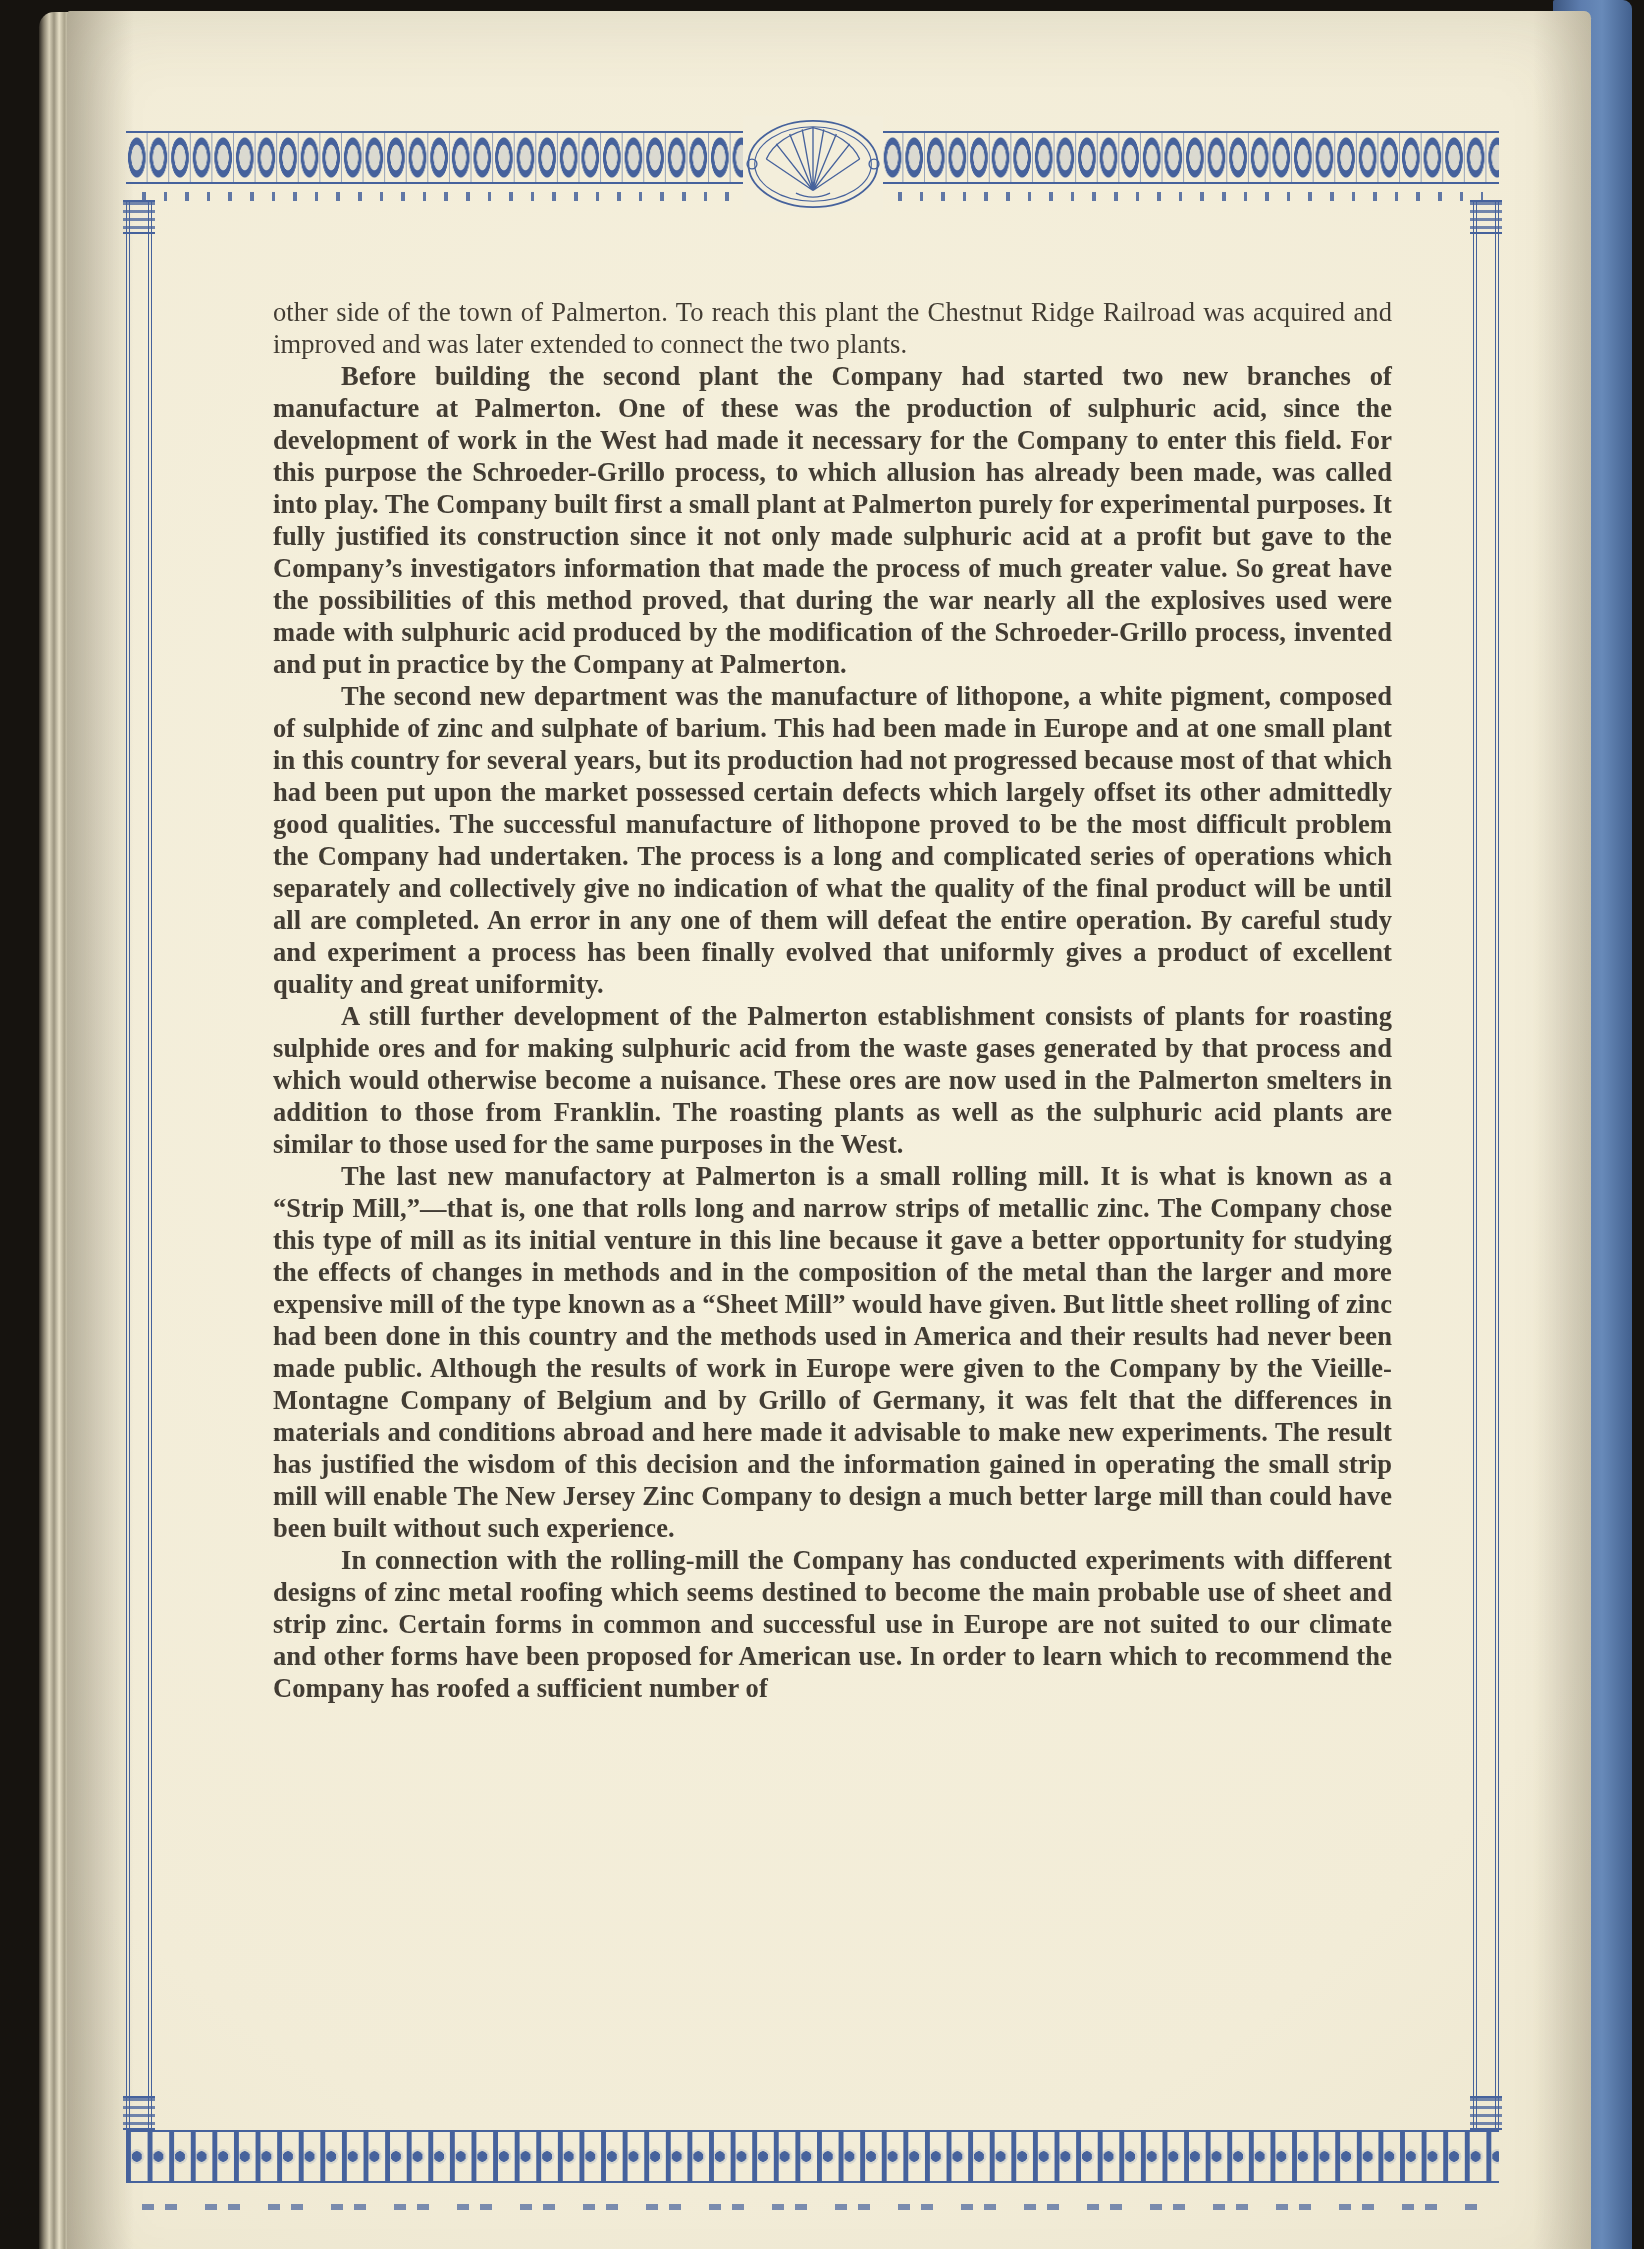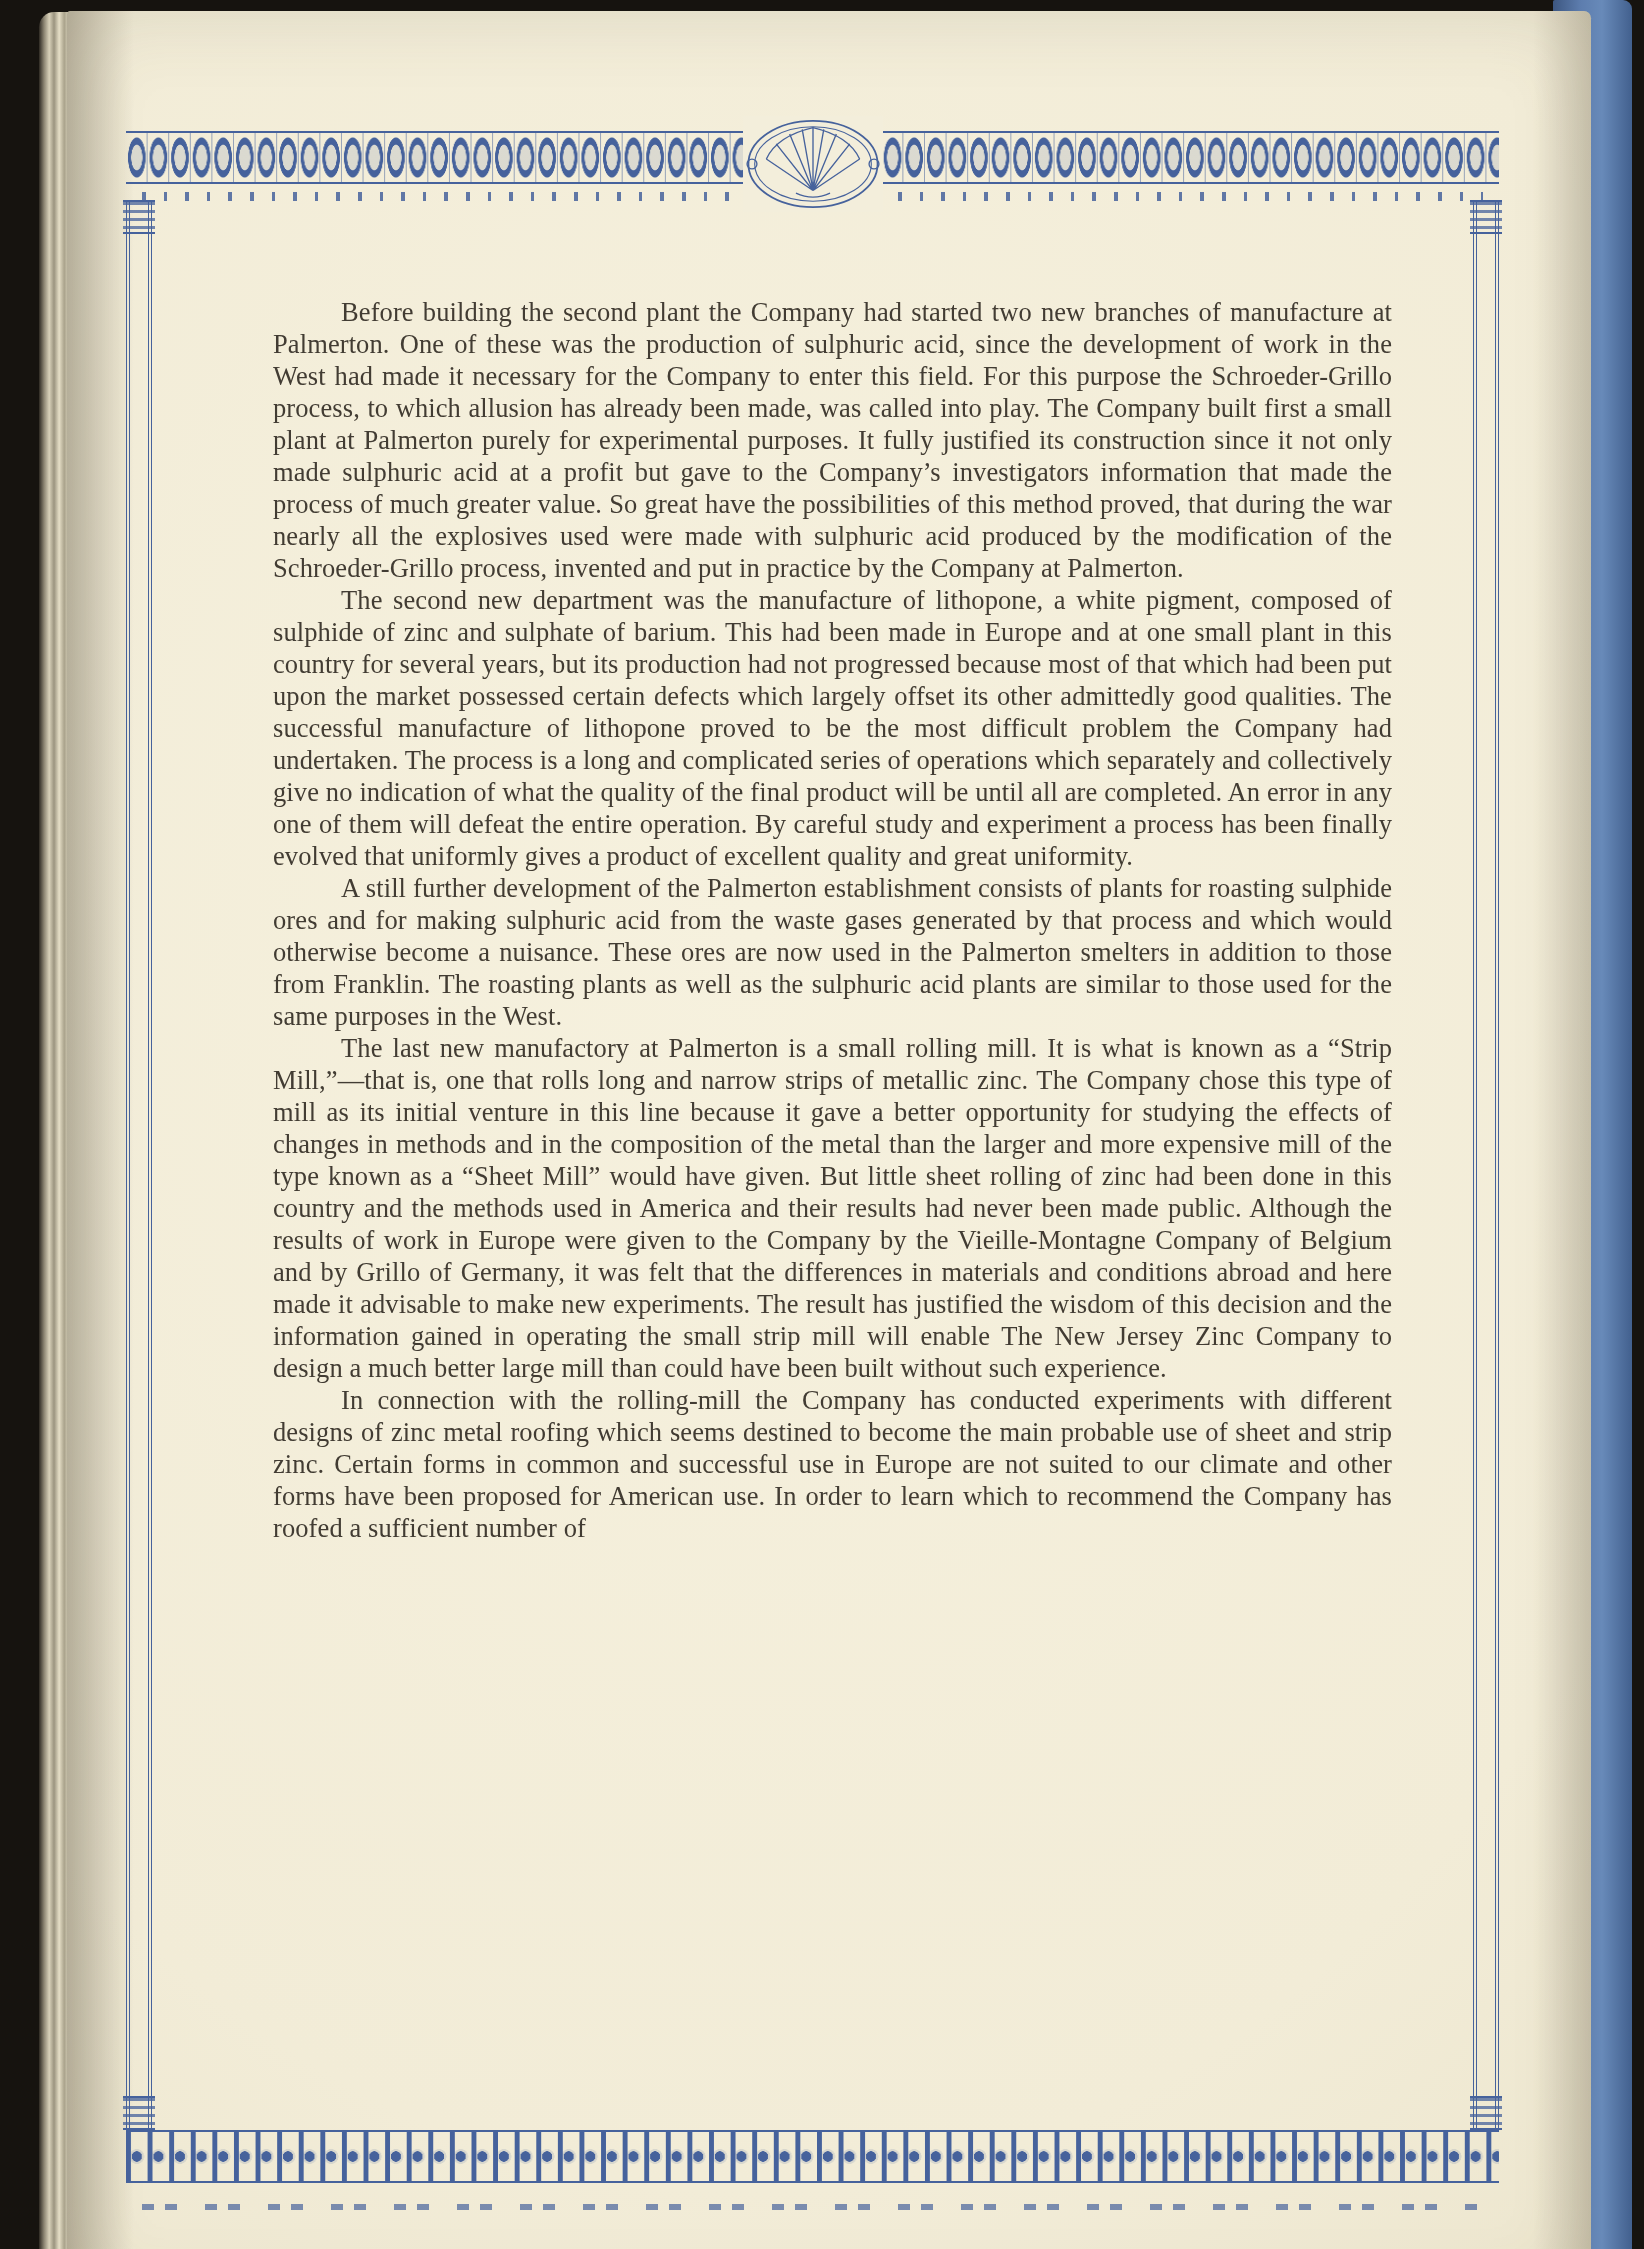--- a/index.html
+++ b/index.html
@@ -105,21 +105,21 @@
   .pilaster::after{bottom:0;}
 
   
   .text-block{
     position:absolute;left:206px;top:285px;width:1119px;
     color:var(--ink);
     font-size:26.5px;line-height:32px;
     text-align:justify;letter-spacing:0.1px;
   }
   .text-block p{margin:0;}
-  .text-block p.indent{text-indent:68px;}
+  .text-block p.indent{text-indent:68px;font-weight:bold;}
 </style>
 </head>
 <body>
 
 <div class="scene">
 
   <div class="page-stack"></div>
   <div class="cover"></div>
 
   <div class="page">
@@ -142,20 +142,21 @@
 
     <div class="pilaster left"></div>
     <div class="pilaster right"></div>
 
     <div class="frieze frieze-bottom">
       <div class="band"></div>
       <div class="dentils"></div>
     </div>
 
     <div class="text-block">
+      <p>other side of the town of Palmerton.  To reach this plant the Chestnut Ridge Railroad was acquired and improved and was later extended to connect the two plants.</p>
       <p class="indent">Before building the second plant the Company had started two new branches of manufacture at Palmerton.  One of these was the production of sulphuric acid, since the development of work in the West had made it necessary for the Company to enter this field.  For this purpose the Schroeder-Grillo process, to which allusion has already been made, was called into play.  The Company built first a small plant at Palmerton purely for experimental purposes.  It fully justified its construction since it not only made sulphuric acid at a profit but gave to the Company’s investigators information that made the process of much greater value.  So great have the possibilities of this method proved, that during the war nearly all the explosives used were made with sulphuric acid produced by the modification of the Schroeder-Grillo process, invented and put in practice by the Company at Palmerton.</p>
       <p class="indent">The second new department was the manufacture of lithopone, a white pigment, composed of sulphide of zinc and sulphate of barium.  This had been made in Europe and at one small plant in this country for several years, but its production had not progressed because most of that which had been put upon the market possessed certain defects which largely offset its other admittedly good qualities.  The successful manufacture of lithopone proved to be the most difficult problem the Company had undertaken.  The process is a long and complicated series of operations which separately and collectively give no indication of what the quality of the final product will be until all are completed.  An error in any one of them will defeat the entire operation.  By careful study and experiment a process has been finally evolved that uniformly gives a product of excellent quality and great uniformity.</p>
       <p class="indent">A still further development of the Palmerton establishment consists of plants for roasting sulphide ores and for making sulphuric acid from the waste gases generated by that process and which would otherwise become a nuisance.  These ores are now used in the Palmerton smelters in addition to those from Franklin.  The roasting plants as well as the sulphuric acid plants are similar to those used for the same purposes in the West.</p>
       <p class="indent">The last new manufactory at Palmerton is a small rolling mill.  It is what is known as a “Strip Mill,”—that is, one that rolls long and narrow strips of metallic zinc.  The Company chose this type of mill as its initial venture in this line because it gave a better opportunity for studying the effects of changes in methods and in the composition of the metal than the larger and more expensive mill of the type known as a “Sheet Mill” would have given.  But little sheet rolling of zinc had been done in this country and the methods used in America and their results had never been made public.  Although the results of work in Europe were given to the Company by the Vieille-Montagne Company of Belgium and by Grillo of Germany, it was felt that the differences in materials and conditions abroad and here made it advisable to make new experiments.  The result has justified the wisdom of this decision and the information gained in operating the small strip mill will enable The New Jersey Zinc Company to design a much better large mill than could have been built without such experience.</p>
       <p class="indent">In connection with the rolling-mill the Company has conducted experiments with different designs of zinc metal roofing which seems destined to become the main probable use of sheet and strip zinc.  Certain forms in common and successful use in Europe are not suited to our climate and other forms have been proposed for American use.  In order to learn which to recommend the Company has roofed a sufficient number of</p>
     </div>
 
   </div>
 </div>
 

